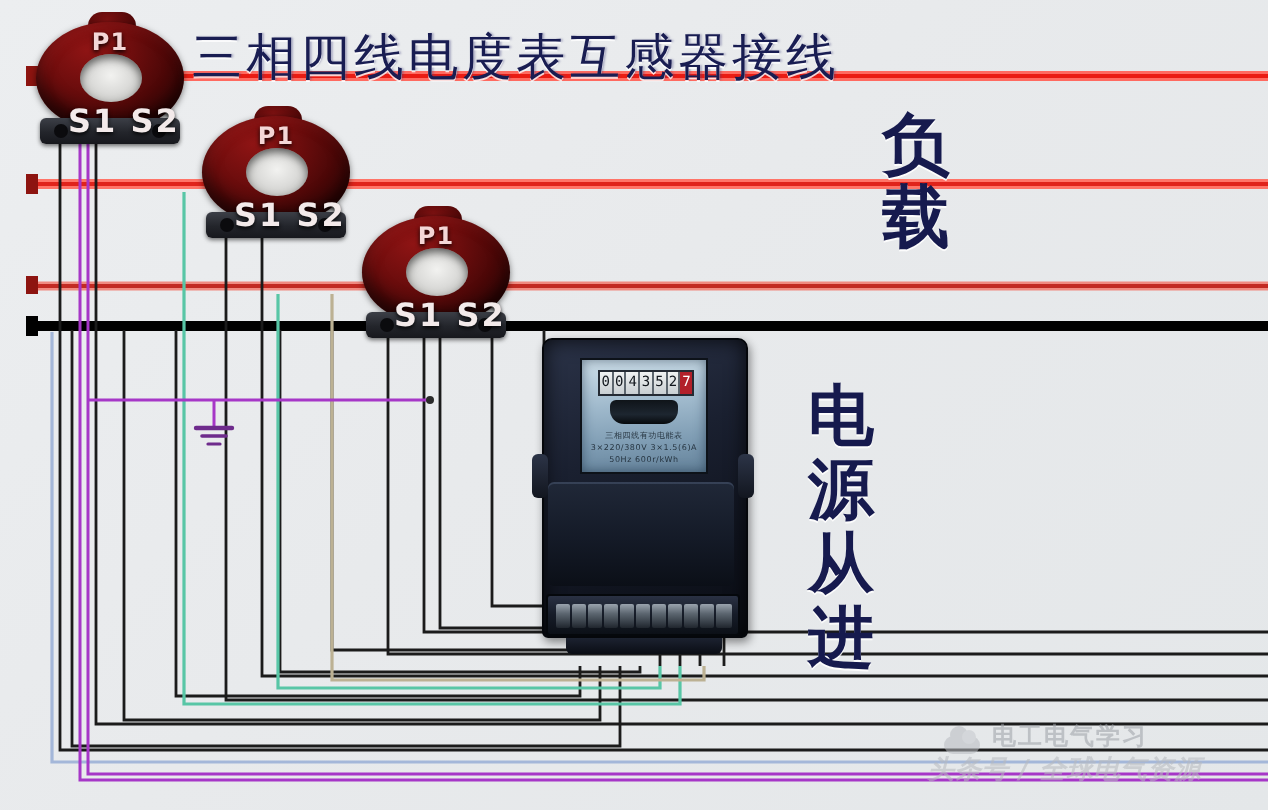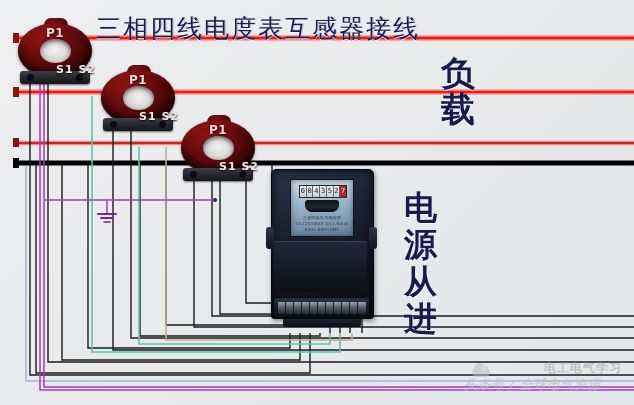--- a/index.html
+++ b/index.html
@@ -58,21 +58,20 @@
     top: 191px;
     font-size: 33px;
   }
   #label-source span { margin-bottom: 2px; }
 
   
   .ct {
     position: absolute;
     width: 74px;
     height: 62px;
-    margin-top: 12px;
   }
   .ct .body {
     position: absolute;
     left: 0; top: 0;
     width: 74px; height: 54px;
     border-radius: 50% 50% 46% 46% / 52% 52% 48% 48%;
     background:
       radial-gradient(ellipse at 34% 26%, #8e1414 0%, #6d0d0d 34%, #4a0707 62%, #2a0404 100%);
     box-shadow: inset 0 -5px 9px rgba(0,0,0,.75),
                 inset 2px 2px 6px rgba(200,40,40,.35),
@@ -117,24 +116,24 @@
     width: 74px;
     text-align: center;
     font-size: 12px;
     font-weight: 700;
     color: #f4d6d6;
     text-shadow: 0 1px 2px rgba(0,0,0,.95);
     letter-spacing: .5px;
   }
   .ct .s12 {
     position: absolute;
-    left: 4px; top: 40px;
+    left: 16px; top: 40px;
     width: 74px;
-    text-align: right;
-    font-size: 11px;
+    text-align: left;
+    font-size: 16px;
     font-weight: 700;
     color: #f3eaea;
     text-shadow: 0 1px 2px rgba(0,0,0,.95);
     letter-spacing: 1px;
   }
 
   
   #meter {
     position: absolute;
     left: 271px;
@@ -283,21 +282,20 @@
     background: #c6c9cd;
   }
   #watermark .wm-line1 {
     position: absolute;
     left: 34px; top: 3px;
     font-size: 12px;
     font-weight: 700;
     color: #9ea2a8;
     letter-spacing: 1px;
     white-space: nowrap;
-    margin-left: 48px;
   }
   #watermark .wm-line2 {
     position: absolute;
     left: 2px; top: 19px;
     font-size: 13px;
     font-weight: 700;
     color: #b7babf;
     letter-spacing: .5px;
     white-space: nowrap;
     font-style: italic;

